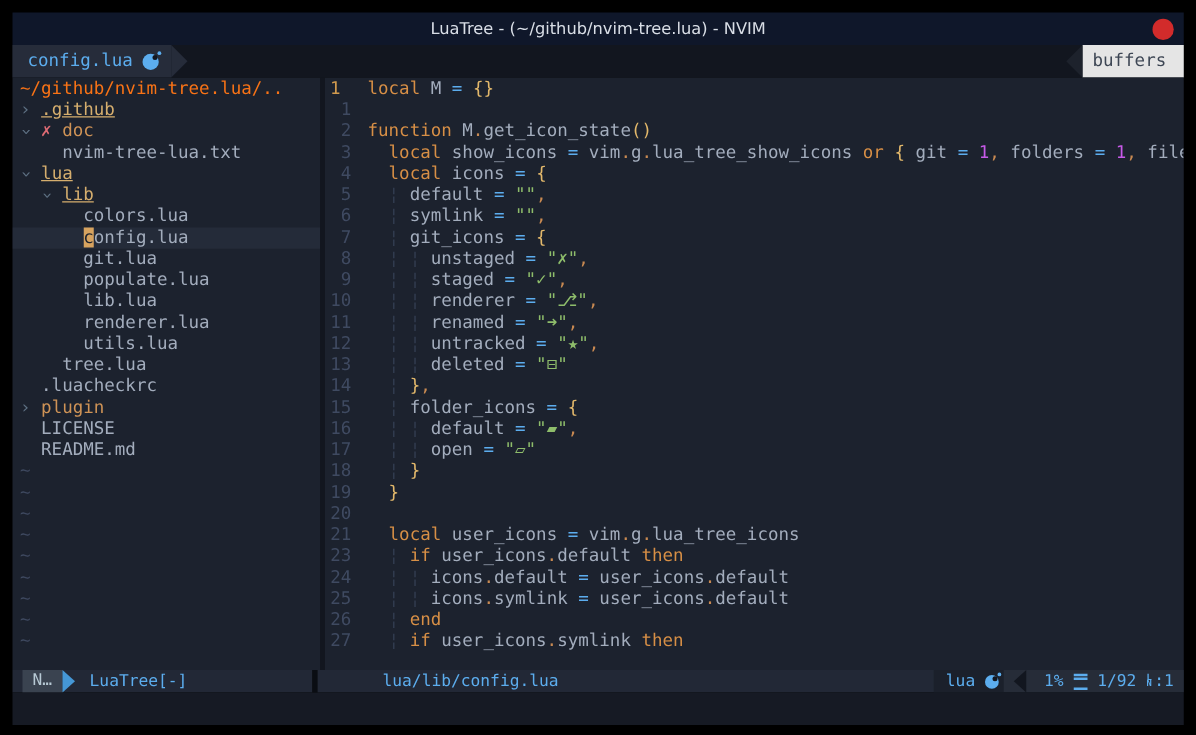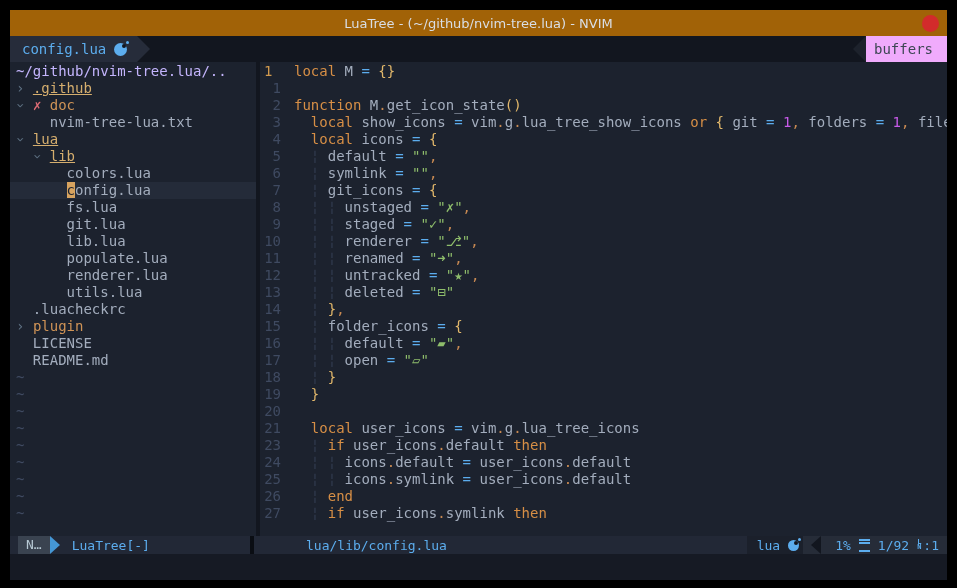--- a/index.html
+++ b/index.html
@@ -1,30 +1,30 @@
 <!DOCTYPE html>
 <html><head>
 <meta charset="utf-8">
 <style>
   html,body{margin:0;padding:0;background:#000;}
   .screen{position:relative;width:957px;height:588px;background:#000;overflow:hidden;
           font-family:"DejaVu Sans Mono",monospace;font-size:14px;}
   
-  .titlebar{position:absolute;left:10px;top:10px;right:10px;height:26px;background:#a16207;
+  .titlebar{position:absolute;left:10px;top:10px;right:10px;height:26px;background:#0f172a;
             display:flex;align-items:center;justify-content:center;}
   .titlebar .title{color:#d9dee6;font-family:"DejaVu Sans",sans-serif;font-size:13px;}
   .close{position:absolute;right:8px;top:5px;width:17px;height:17px;border-radius:50%;background:#d22b2b;}
   
   .tabline{position:absolute;left:10px;top:36px;right:10px;height:26px;background:#12161f;
            display:flex;align-items:stretch;}
   .tab{position:relative;background:#262c3a;color:#5cadee;display:flex;align-items:center;
        gap:8px;padding:0 10px 0 12px;}
   .tab::after{content:"";position:absolute;right:-13px;top:0;width:0;height:0;z-index:2;
        border-left:13px solid #262c3a;border-top:13px solid transparent;border-bottom:13px solid transparent;}
-  .tab-right{position:relative;margin-left:auto;background:#f0abfc;color:#3d4654;
+  .tab-right{position:relative;margin-left:auto;background:#e5e5e5;color:#3d4654;
        display:flex;align-items:center;padding:0 14px 0 8px;}
   .tab-right::before{content:"";position:absolute;left:-13px;top:0;width:0;height:0;
        border-right:13px solid #1d222c;border-top:13px solid transparent;border-bottom:13px solid transparent;}
   
   .lua-icon{position:relative;width:13px;height:13px;border-radius:50%;background:#5cadee;flex:none;display:inline-block;}
   .lua-icon::after{content:"";position:absolute;right:1px;top:1px;width:4px;height:4px;border-radius:50%;background:#12161f;}
   .lua-icon::before{content:"";position:absolute;right:-2px;top:-2px;width:3px;height:3px;border-radius:50%;background:#5cadee;}
   .lua-icon.small{width:11px;height:11px;}
   
   .main{position:absolute;left:10px;top:62px;right:10px;height:474px;background:#1c222e;display:flex;overflow:hidden;}
@@ -40,21 +40,21 @@
   
   .tk-kw{color:#d78f46;margin-top:32px;}
   .tk-id{color:#a3adbd;}
   .tk-op{color:#5cadee;}
   .tk-br{color:#e2b86b;}
   .tk-st{color:#8ebd6b;}
   .tk-nm{color:#c75ae8;}
   .tk-pu{color:#c98a52;}
   .tk-gd{color:#323c50;}
   
-  .tk-root{color:#c4b5fd;text-align:right;}
+  .tk-root{color:#f97316;text-align:right;}
   .tk-dir{color:#d5ae6e;text-decoration:underline;}
   .tk-dirty{color:#cf9356;}
   .tk-file{color:#a3adbd;}
   .tk-gitx{color:#e06c75;}
   .tk-tilde{color:#3f4a61;}
   .tk-ch,.tk-chd{color:#5e7183;}
   .tk-chd{display:inline-block;transform:rotate(90deg);}
   .tk-cursor{background:#d7a35f;color:#1c222e;}
   
   .statusline{position:absolute;left:10px;top:536px;right:10px;height:18px;display:flex;font-size:13px;}
@@ -98,26 +98,26 @@
   <div class="main">
     <div class="tree" id="tree">
         <div class="tree-row"><span class="tk-root">~/github/nvim-tree.lua/..</span></div>
         <div class="tree-row"><span class="tk-ch">›</span><span class="tk-file"> </span><span class="tk-dir">.github</span></div>
         <div class="tree-row"><span class="tk-chd">›</span><span class="tk-file"> </span><span class="tk-gitx">✗</span><span class="tk-file"> </span><span class="tk-dirty">doc</span></div>
         <div class="tree-row"><span class="tk-file">    nvim-tree-lua.txt</span></div>
         <div class="tree-row"><span class="tk-chd">›</span><span class="tk-file"> </span><span class="tk-dir">lua</span></div>
         <div class="tree-row"><span class="tk-file">  </span><span class="tk-chd">›</span><span class="tk-file"> </span><span class="tk-dir">lib</span></div>
         <div class="tree-row"><span class="tk-file">      colors.lua</span></div>
         <div class="tree-row cl"><span class="tk-file">      </span><span class="tk-cursor">c</span><span class="tk-file">onfig.lua</span></div>
-        <div class="tree-row"><span class="tk-file">      fs.lua</span></div>
         <div class="tree-row"><span class="tk-file">      git.lua</span></div>
+        <div class="tree-row"><span class="tk-file">      populate.lua</span></div>
         <div class="tree-row"><span class="tk-file">      lib.lua</span></div>
-        <div class="tree-row"><span class="tk-file">      populate.lua</span></div>
         <div class="tree-row"><span class="tk-file">      renderer.lua</span></div>
         <div class="tree-row"><span class="tk-file">      utils.lua</span></div>
+        <div class="tree-row"><span class="tk-file">    tree.lua</span></div>
         <div class="tree-row"><span class="tk-file">  .luacheckrc</span></div>
         <div class="tree-row"><span class="tk-ch">›</span><span class="tk-file"> </span><span class="tk-dirty">plugin</span></div>
         <div class="tree-row"><span class="tk-file">  LICENSE</span></div>
         <div class="tree-row"><span class="tk-file">  README.md</span></div>
         <div class="tree-row"><span class="tk-tilde">~</span></div>
         <div class="tree-row"><span class="tk-tilde">~</span></div>
         <div class="tree-row"><span class="tk-tilde">~</span></div>
         <div class="tree-row"><span class="tk-tilde">~</span></div>
         <div class="tree-row"><span class="tk-tilde">~</span></div>
         <div class="tree-row"><span class="tk-tilde">~</span></div>

